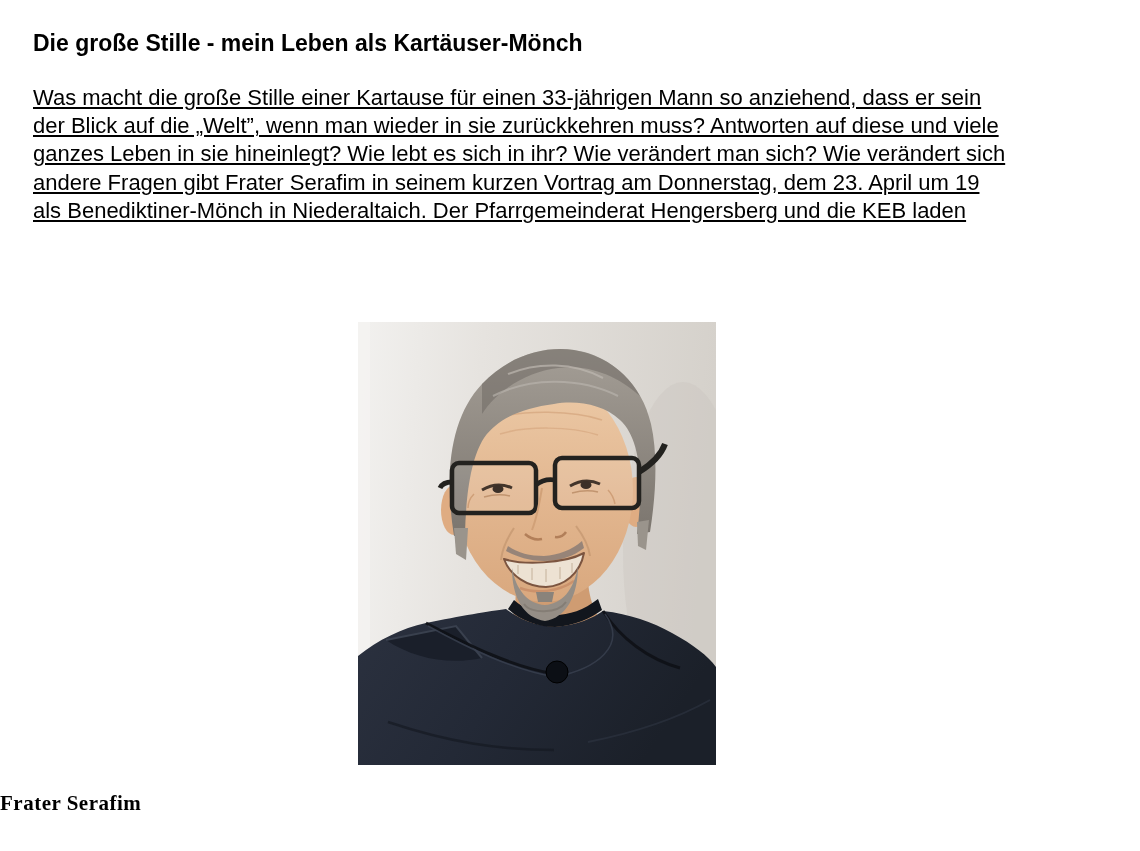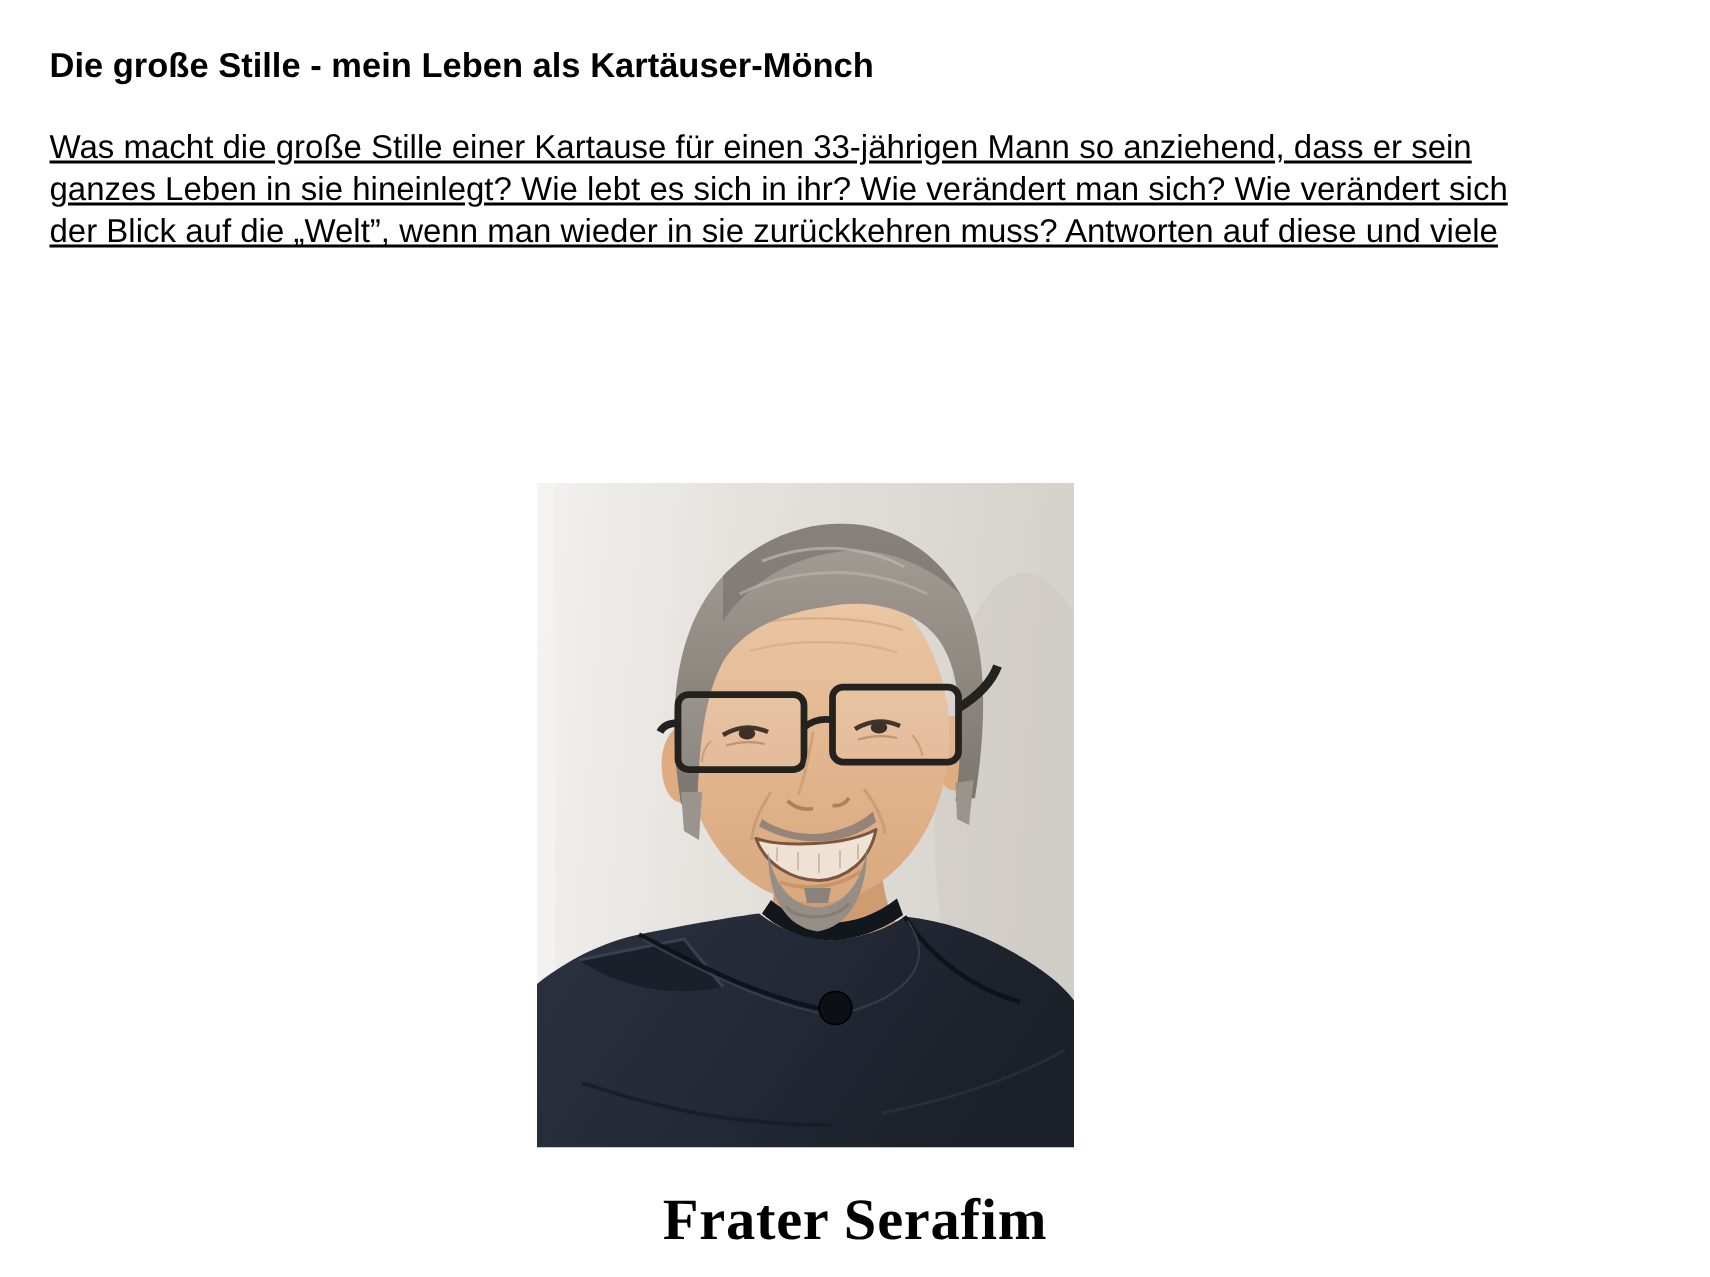--- a/index.html
+++ b/index.html
@@ -46,38 +46,39 @@
     height: 443px;
     margin: 0;
     padding: 0;
   }
   .photo svg { display: block; }
   .caption {
     position: absolute;
     left: 0;
     top: 791px;
     width: 1140px;
-    text-align: center;
     font-family: "Liberation Serif", serif;
     font-weight: 700;
-    font-size: 39px;
+    font-size: 21px;
     letter-spacing: 0.5px;
   }
 </style>
 </head>
 <body>
 
 <div class="page">
 
   <h1 class="title">Die große Stille - mein Leben als Kartäuser-Mönch</h1>
 
   <div class="bodytext">
       <div class="line">Was macht die große Stille einer Kartause für einen 33-jährigen Mann so anziehend, dass er sein</div>
+      <div class="line">der Blick auf die „Welt”, wenn man wieder in sie zurückkehren muss? Antworten auf diese und viele</div>
       <div class="line">ganzes Leben in sie hineinlegt? Wie lebt es sich in ihr? Wie verändert man sich? Wie verändert sich</div>
-      <div class="line">der Blick auf die „Welt”, wenn man wieder in sie zurückkehren muss? Antworten auf diese und viele</div>
+      <div class="line">andere Fragen gibt Frater Serafim in seinem kurzen Vortrag am Donnerstag, dem 23. April um 19</div>
+      <div class="line">als Benediktiner-Mönch in Niederaltaich. Der Pfarrgemeinderat Hengersberg und die KEB laden</div>
     </div>
 
   <figure class="photo">
     <svg width="358" height="443" viewBox="0 0 358 443" xmlns="http://www.w3.org/2000/svg">
       <defs>
         <linearGradient id="wall" x1="0" y1="0" x2="1" y2="0.1">
           <stop offset="0" stop-color="#f2f1ef"></stop>
           <stop offset="0.35" stop-color="#e6e3df"></stop>
           <stop offset="1" stop-color="#d5d1cb"></stop>
         </linearGradient>

